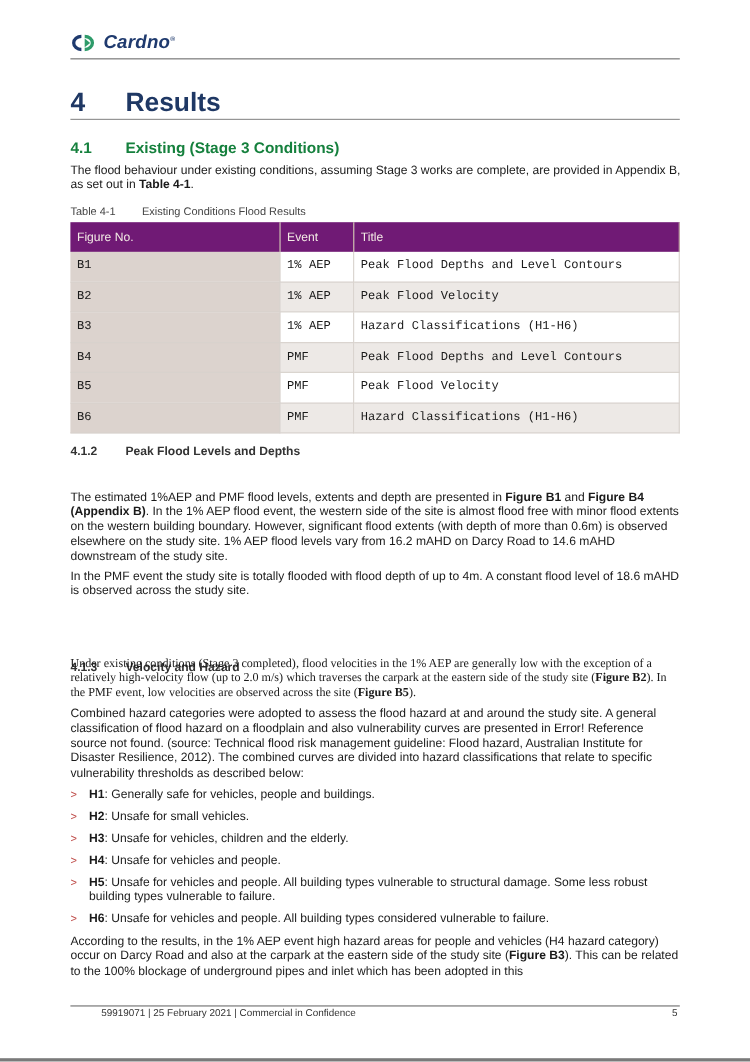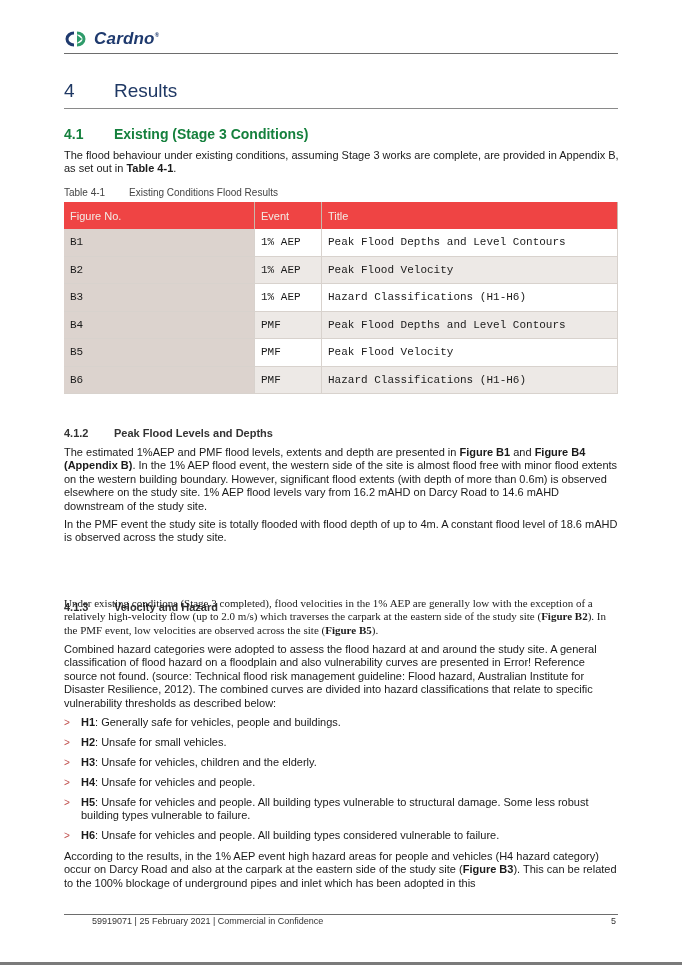--- a/index.html
+++ b/index.html
@@ -12,36 +12,36 @@
   .logo { position: absolute; left: 64px; top: 29px; height: 20px; display: flex; align-items: center; }
   .logo svg { display: block; }
   .logo-text { font-family: "Liberation Sans", sans-serif; font-weight: bold; font-style: italic;
                font-size: 17px; color: #1f3a6e; margin-left: 4px; letter-spacing: 0.2px; }
   .logo-text sup { font-size: 6px; font-style: normal; vertical-align: super; }
   .header-right { position: absolute; right: 66px; top: 32px; text-align: right; font-size: 9.5px;
                   color: #444; line-height: 11.5px; }
   .header-rule { position: absolute; left: 64px; top: 53px; width: 554px; height: 1px; background: #6d6d6d; }
 
   
-  .h1 { position: absolute; left: 64px; top: 80px; font-size: 19px; font-weight: normal; color: #1f3864; }
+  .h1 { position: absolute; left: 64px; top: 80px; font-size: 24px; font-weight: bold; color: #1f3864; }
   .h1 .num { display: inline-block; width: 50px; }
   .h1-rule { position: absolute; left: 64px; top: 108px; width: 554px; height: 1px; background: #8a8a8a; }
   .h2 { position: absolute; left: 64px; top: 126px; font-size: 14px; font-weight: bold; color: #15803d; }
   .h2 .num { display: inline-block; width: 50px; }
 
   .para { position: absolute; left: 64px; width: 556px; font-size: 11px; line-height: 13.4px; color: #1a1a1a; }
   .para b { font-weight: bold; }
 
   .caption { position: absolute; left: 64px; top: 187px; font-size: 10px; color: #444; }
   .caption .num { display: inline-block; width: 65px; }
 
   
   table.results { position: absolute; left: 64px; top: 202px; width: 554px; border-collapse: collapse;
                   font-size: 11px; }
-  table.results th { background: #ef4444; color: #f3ebe5; font-weight: normal; text-align: left;
+  table.results th { background: #701a75; color: #f3ebe5; font-weight: normal; text-align: left;
                      height: 27px; padding: 0 6px; border-right: 1px solid #c9b7ab; }
   table.results td { height: 26.5px; padding: 0 6px; border-bottom: 1px solid #d8d2cd; border-right: 1px solid #d8d2cd; color: #1a1a1a; font-family: Liberation Mono, monospace; }
   table.results td.fig { background: #dcd3ce; width: 178px; }
   table.results tr.odd td.ev, table.results tr.odd td.tt { background: #ffffff; }
   table.results tr.even td.ev, table.results tr.even td.tt { background: #ede9e6; }
   table.results td.ev { width: 54px; }
   table.results { border-bottom: 1px solid #c9bdb5; }
 
   .h3 { position: absolute; left: 64px; font-size: 11px; font-weight: bold; color: #333; }
   .h3 .num { display: inline-block; width: 50px; font-weight: bold; }
@@ -122,21 +122,21 @@
         <td class="tt">Peak Flood Velocity</td>
       </tr>
       <tr class="even">
         <td class="fig">B6</td>
         <td class="ev">PMF</td>
         <td class="tt">Hazard Classifications (H1-H6)</td>
       </tr>
     </tbody>
   </table>
 
-  <div class="h3" style="top:427px;">
+  <div class="h3" style="top:405px;">
     <span class="num">4.1.2</span><span>Peak Flood Levels and Depths</span>
   </div>
   <div class="para" style="top:446px;">
     <span>The estimated 1%AEP and PMF flood levels, extents and depth are presented in </span><b>Figure B1</b><span> and </span><b>Figure B4</b>
     <b>(Appendix B)</b><span>. In the 1% AEP flood event, the western side of the site is almost flood free with minor flood extents on the western building boundary. However, significant flood extents (with depth of more than 0.6m) is observed elsewhere on the study site. 1% AEP flood levels vary from 16.2 mAHD on Darcy Road to 14.6 mAHD downstream of the study site.</span>
   </div>
   <div class="para" style="top:518px;">In the PMF event the study site is totally flooded with flood depth of up to 4m. A constant flood level of 18.6 mAHD is observed across the study site.</div>
 
   <div class="h3" style="top:577px;margin-top:24px;">
     <span class="num">4.1.3</span><span>Velocity and Hazard</span>

